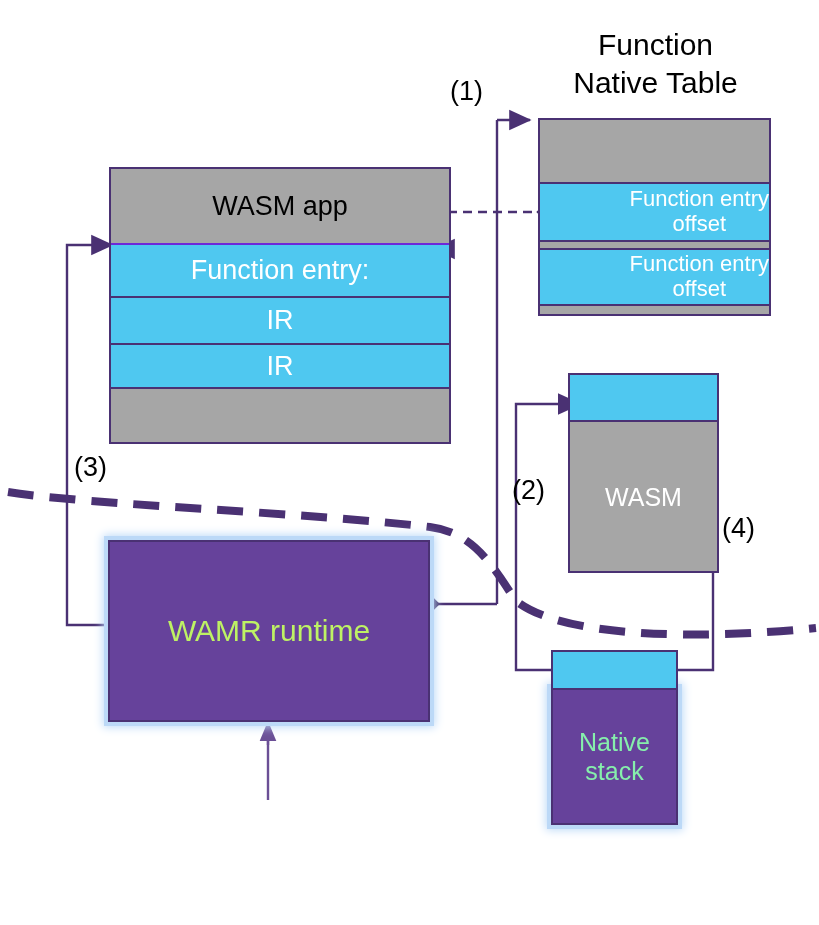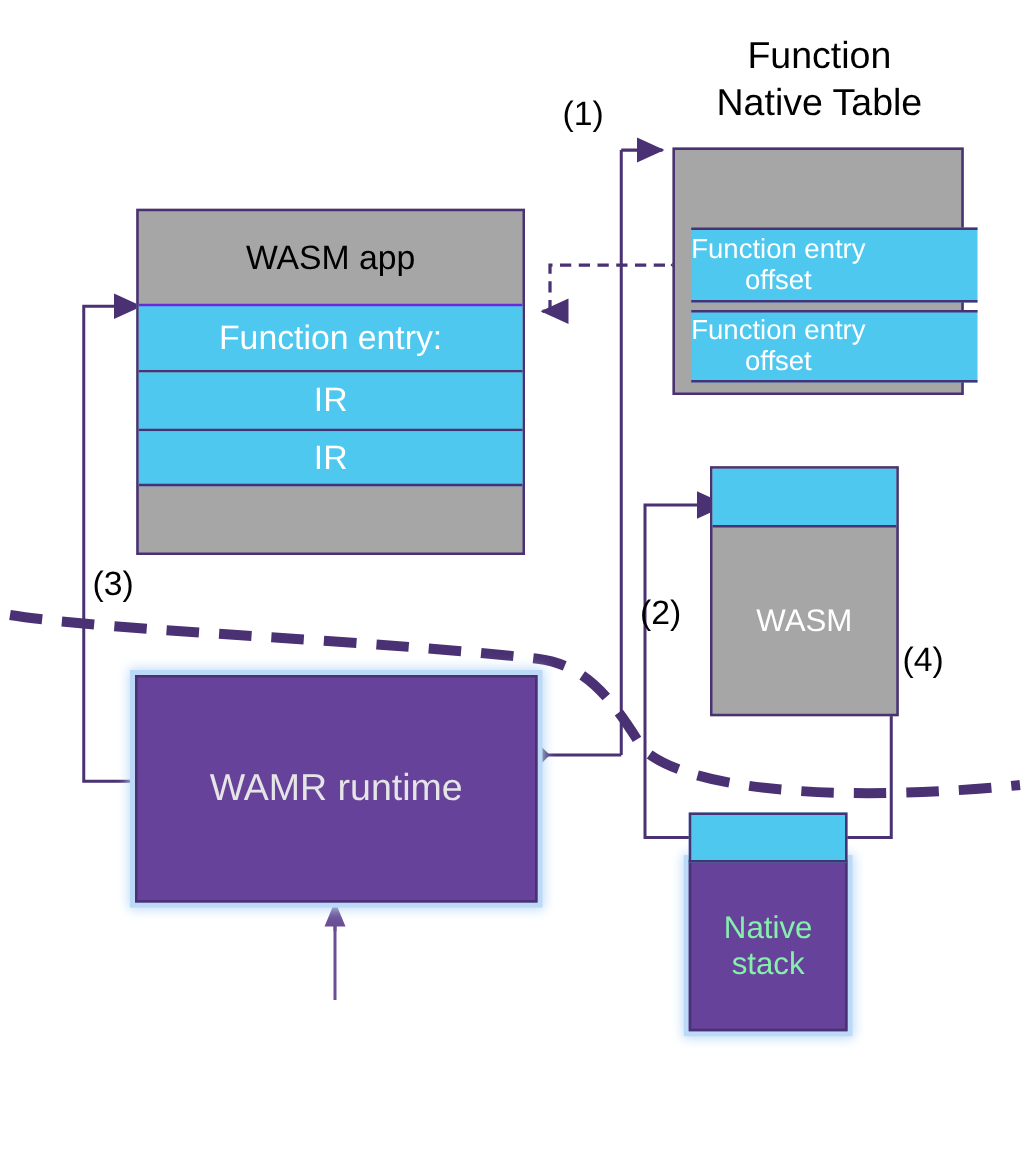--- a/index.html
+++ b/index.html
@@ -32,21 +32,21 @@
   .box {
     position: absolute;
     box-sizing: border-box;
     border: 2px solid #4a3173;
     display: flex;
     align-items: center;
     justify-content: center;
     text-align: center;
     line-height: 1.12;
   }
-  .purple{ background: #66429b; color: #e5e5e5; }
+  .purple{ background: #66429b; color: #bef264; }
 
   
   .glow {
     box-shadow: 0 0 0 4px #bcd9f7, 0 0 9px 5px #bcd9f7;
   }
 
   
   #fit-title {
     position: absolute;
     left: 528px;
@@ -65,21 +65,21 @@
     font-size: 27px;
     color: #000000;
     white-space: nowrap;
   }
 
   
   #wasm-app-frame {
     position: absolute;
     left: 109px;
     top: 167px;
-    width: 311px;
+    width: 342px;
     height: 277px;
     box-sizing: border-box;
     border: 2px solid #4a3173;
     background: #a6a6a6;
   }
   .wasm-row {
     position: absolute;
     left: 0;
     box-sizing: border-box;
     width: 100%;
@@ -125,26 +125,25 @@
     background: #a6a6a6;
   }
   .fit-row {
     position: absolute;
     left: 0;
     width: 100%;
     box-sizing: border-box;
     background: #4fc8f0;
     display: flex;
     align-items: center;
-    justify-content: flex-start;
+    justify-content: flex-end;
     color: #ffffff;
     font-size: 22px;
     line-height: 1.12;
     text-align: center;
-    margin-left: 13px;
   }
   #fit-row-1 {
     top: 62px; height: 60px;
     border-top: 2px solid #4a3173;
     border-bottom: 2px solid #4a3173;
   }
   #fit-row-2 {
     top: 128px; height: 58px;
     border-top: 2px solid #4a3173;
     border-bottom: 2px solid #4a3173;

